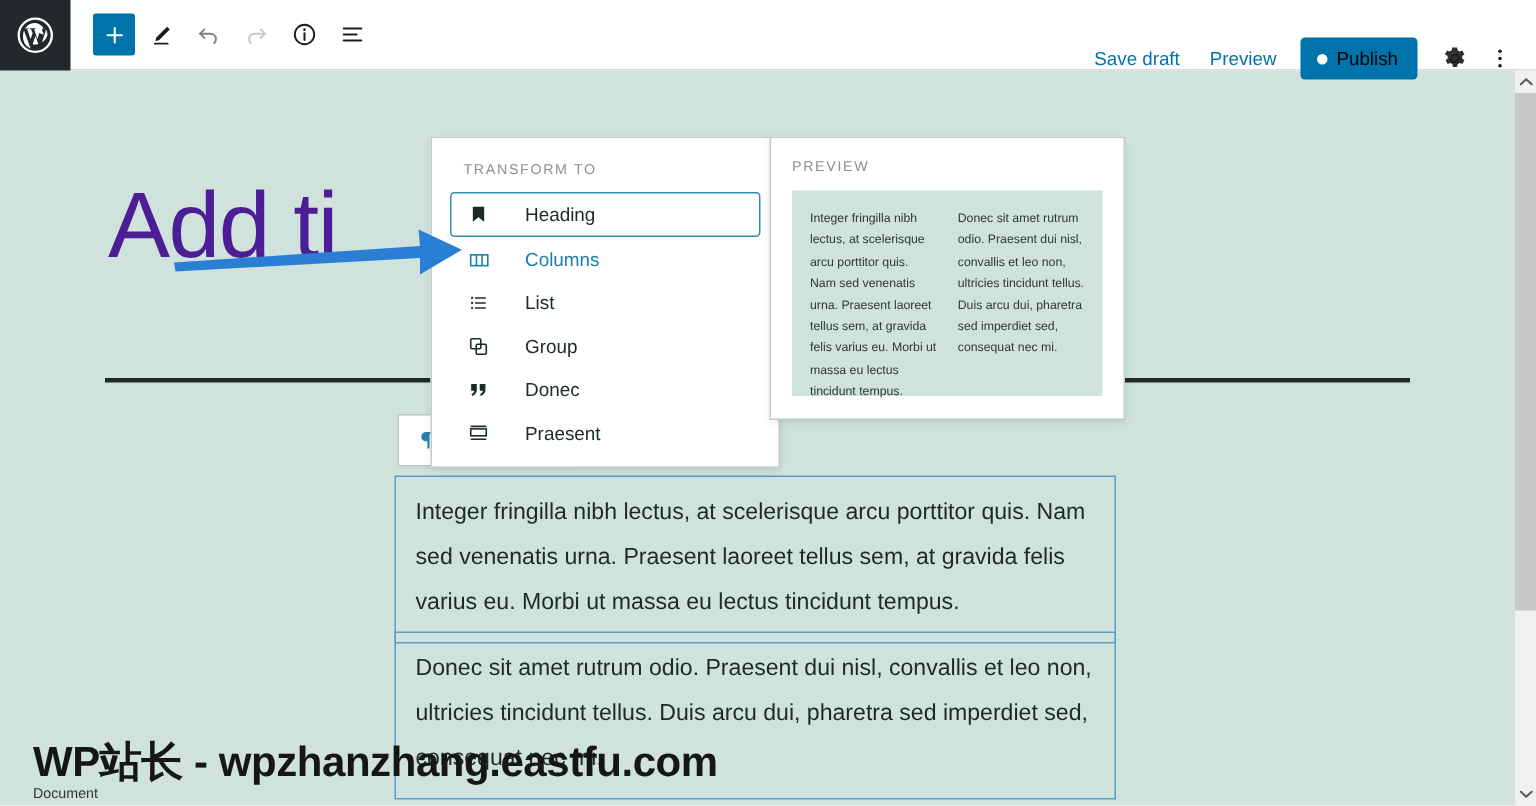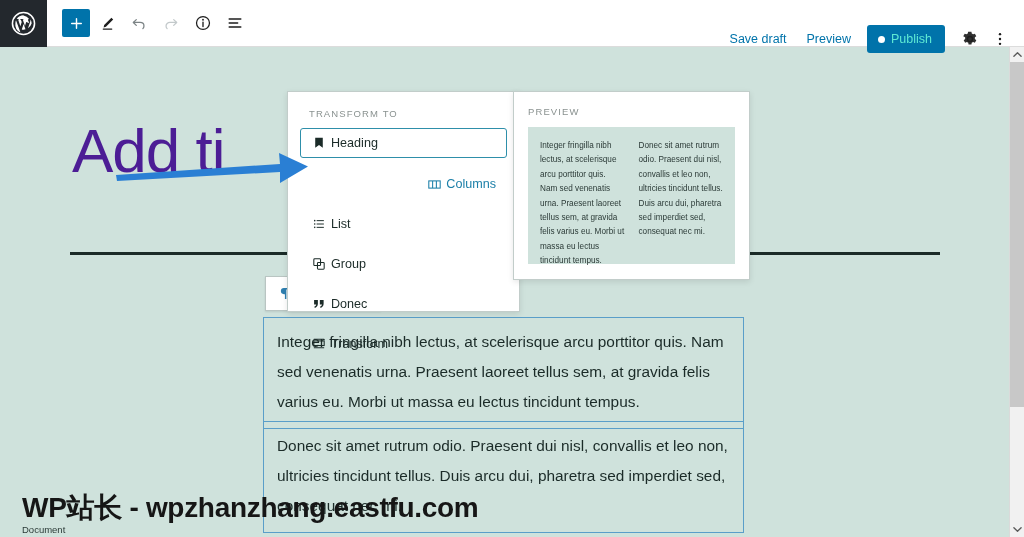--- a/index.html
+++ b/index.html
@@ -56,21 +56,21 @@
     margin-top: 32px;
   }
   .tb-link {
     font-size: 12.5px;
     color: #0073aa;
     padding: 6px 10px;
     white-space: nowrap;
   }
   #publish-button {
     background: #0073aa;
-    color: #5eead4;
+    color: #000000;
     font-size: 12.5px;
     border-radius: 3px;
     padding: 7px 13px 7px 11px;
     display: flex; align-items: center; gap: 6px;
     margin: 0 10px 0 6px;
     white-space: nowrap;
   }
   #publish-button .dot {
     width: 7px; height: 7px; border-radius: 50%;
     background: #ffffff; flex: 0 0 auto;
@@ -157,40 +157,40 @@
     font-size: 9.5px;
     letter-spacing: 1.1px;
     color: #8a9290;
     padding-left: 9px;
     margin-bottom: 9px;
     text-transform: uppercase;
   }
   .tf-item {
     height: 28px;
     display: flex; align-items: center;
-    gap: 4px;
+    gap: 23px;
     padding: 0 10px;
     font-size: 12.6px;
     color: #1b2b28;
     border: 1px solid transparent;
     border-radius: 2px;
-    margin-bottom: 12px;
+    margin-bottom: 1px;
   }
   .tf-item .tf-ico {
     width: 16px; height: 16px;
     display: flex; align-items: center; justify-content: center;
     flex: 0 0 auto;
     color: #1b2b28;
   }
   .tf-item.selected {
     border: 1px solid #2e8faa;
     border-radius: 3px;
     height: 30px;
   }
-  .tf-item.hovered { color: #1b7fa8; justify-content: flex-end; }
+  .tf-item.hovered { color: #1b7fa8; }
   .tf-item.hovered .tf-ico { color: #1b7fa8; }
 
   
   #preview-popover {
     position: absolute;
     left: 513px; top: 44px;
     width: 237px; height: 189px;
     background: #ffffff;
     border: 1px solid #c2cdca;
     box-shadow: 0 2px 6px rgba(0,0,0,.10);
@@ -444,21 +444,21 @@
         <span>Donec</span>
       </div>
 
       <div class="tf-item">
         <span class="tf-ico">
           <svg width="14" height="14" viewBox="0 0 20 20" aria-hidden="true">
             <rect x="2.6" y="5.6" width="14.8" height="6.6" fill="none" stroke="#1b2b28" stroke-width="1.5"></rect>
             <path d="M2.6 3.2h14.8M2.6 15.4h14.8" stroke="#1b2b28" stroke-width="1.5"></path>
           </svg>
         </span>
-        <span>Transform</span>
+        <span>Praesent</span>
       </div>
     </div>
 
     <div id="preview-popover">
       <div id="preview-label">Preview</div>
       <div id="preview-columns">
         <div class="pcol">Integer fringilla nibh lectus, at scelerisque arcu porttitor quis. Nam sed venenatis urna. Praesent laoreet tellus sem, at gravida felis varius eu. Morbi ut massa eu lectus tincidunt tempus.</div>
         <div class="pcol">Donec sit amet rutrum odio. Praesent dui nisl, convallis et leo non, ultricies tincidunt tellus. Duis arcu dui, pharetra sed imperdiet sed, consequat nec mi.</div>
       </div>
     </div>

